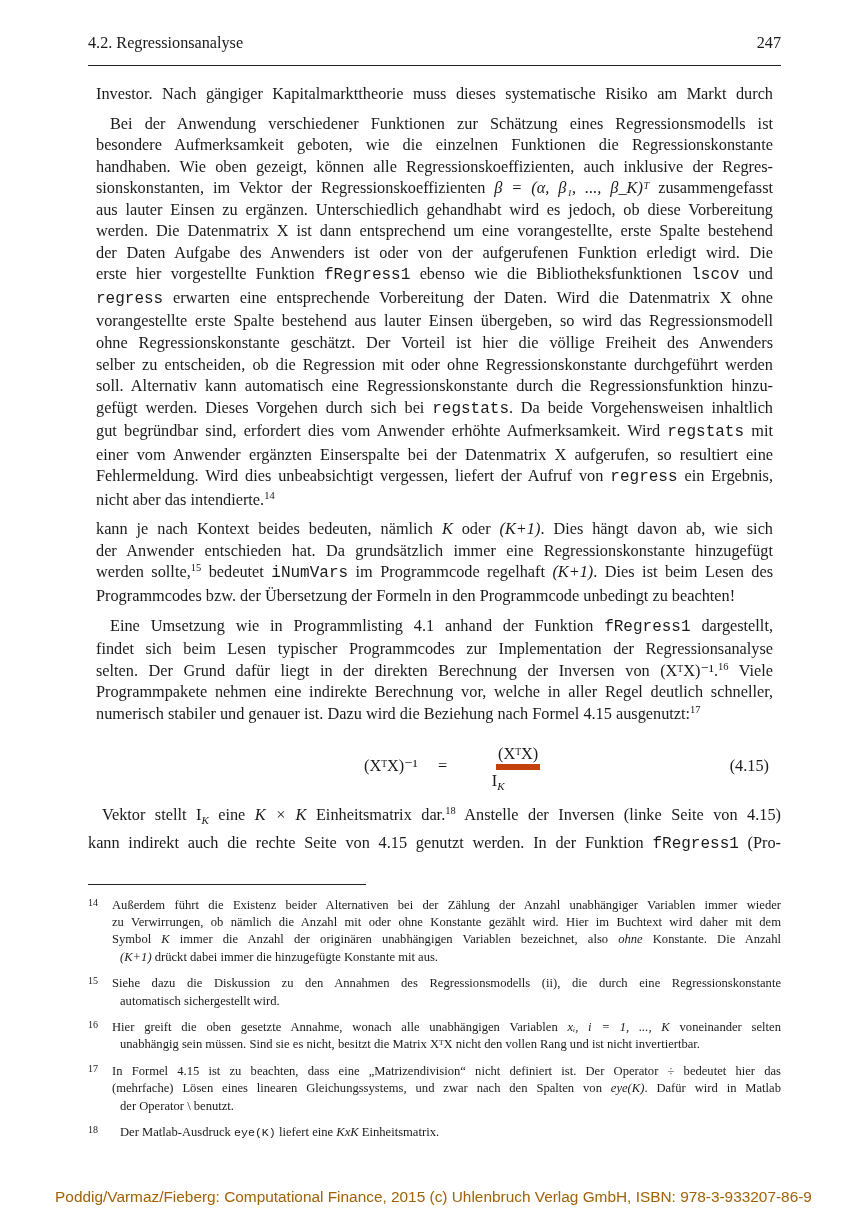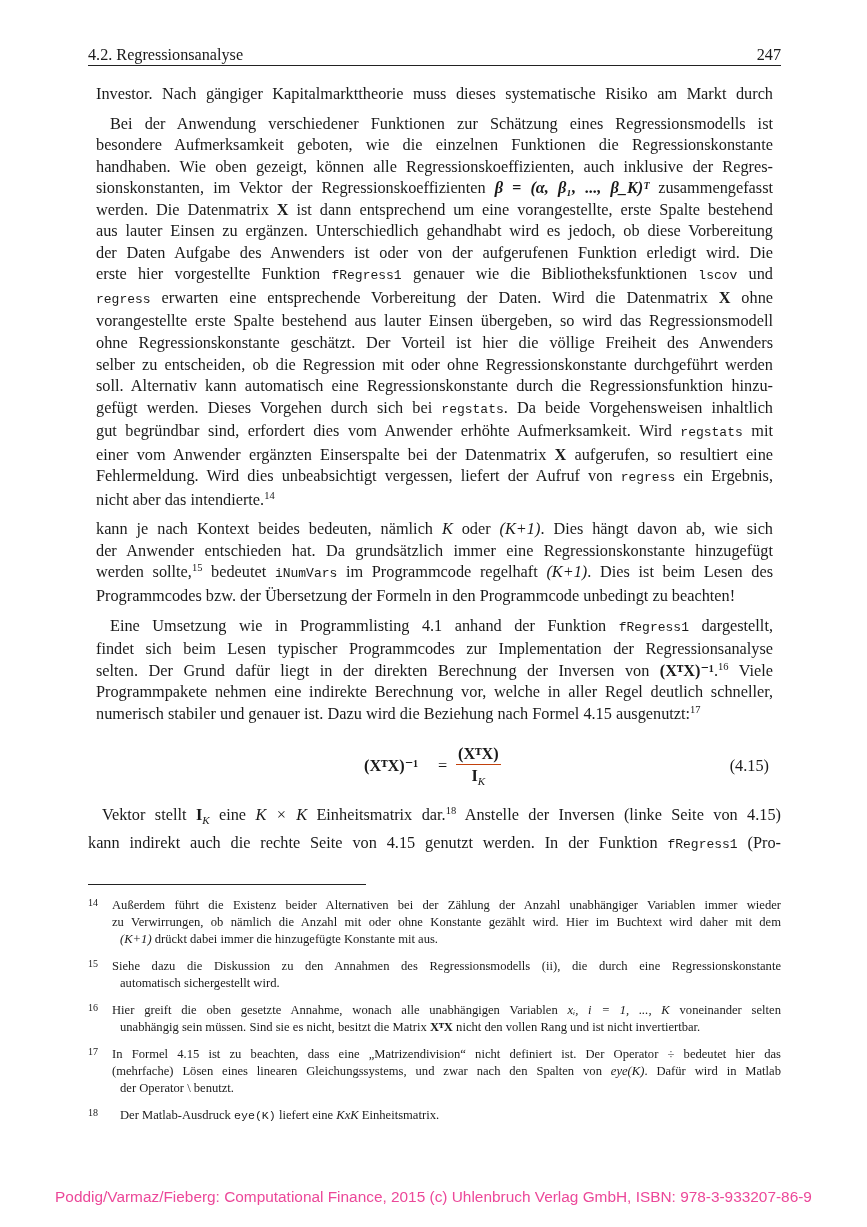--- a/index.html
+++ b/index.html
@@ -1,55 +1,55 @@
 <!DOCTYPE html>
 <html><head>
 <meta charset="utf-8">
 <style>
   html, body { margin: 0; padding: 0; background: #ffffff; }
   body { width: 867px; height: 1227px; position: relative; overflow: hidden;
          font-family: "Liberation Serif", "DejaVu Serif", serif; color: #1a1a1a; }
   .page { position: absolute; left: 88px; top: 0; width: 693px; }
-  .running-head { position: absolute; top: 44px; left: 0; width: 693px; height: 22px;
+  .running-head { position: absolute; top: 32px; left: 0; width: 693px; height: 22px;
                   font-size: 16.2px; line-height: 22px; }
   .running-head .sec { position: absolute; left: 0; }
   .running-head .pg { position: absolute; right: 0; }
   .head-rule { position: absolute; top: 65px; left: 0; width: 693px; height: 1px; background: #222; }
 
   .body-text { position: absolute; top: 75px; left: 0; width: 693px;
                font-size: 16.3px; line-height: 21.55px; text-align: justify; }
   .body-text p { margin: 8px; text-indent: 0; }
   .ln { display: block; text-align: justify; text-align-last: justify; white-space: nowrap; overflow: visible; }
   .ln.last { text-align-last: left; }
-  code, .mono { font-family: "Liberation Mono", "DejaVu Sans Mono", monospace; font-size: 13px; }
+  code, .mono { font-family: "Liberation Mono", "DejaVu Sans Mono", monospace; font-size: 16px; }
   sup { font-size: 10.5px; line-height: 0; vertical-align: 6px; }
-  .b { font-weight: bold; }
+  .b { font-weight: normal; }
   .i { font-style: italic; }
 
   .equation { position: absolute; top: 743px; left: 0; width: 693px; height: 52px; font-size: 16.3px; }
   .eq-lhs { position: absolute; left: 276px; top: 13px; }
   .eq-frac { position: absolute; left: 368px; top: 0; text-align: center; }
-  .eq-frac .num { display: block; padding: 0 2px; border-bottom: 1px solid #c2410c; line-height: 21px; }
+  .eq-frac .num { display: block; padding: 0 2px; border-bottom: 6px solid #c2410c; line-height: 21px; margin-left: 40px; }
   .eq-frac .den { display: block; line-height: 21px; }
   .eq-eq { position: absolute; left: 350px; top: 13px; }
   .eq-num { position: absolute; right: 12px; top: 13px; }
 
   .body-text2 { position: absolute; top: 804px; left: 0; width: 693px;
                 font-size: 16.3px; line-height: 21.55px; }
 
   .fn-rule { position: absolute; top: 884px; left: 0; width: 278px; height: 1px; background: #222; }
   .footnotes { position: absolute; top: 897px; left: 0; width: 693px; font-size: 12.6px; line-height: 17.2px; }
   .fn { position: relative; padding-left: 24px; margin-bottom: 9.5px; }
   .fn .fn-num { position: absolute; left: 0; top: -3px; font-size: 10px; }
   .fn .fl { display: block; text-align: justify; text-align-last: justify; white-space: nowrap; }
   .fn .fl.last { text-align-last: left; margin-left: 8px; }
   .fn code { font-size: 11.6px; }
 
   .watermark { position: absolute; top: 1188px; left: 0; width: 867px; text-align: center;
-               font-family: "Liberation Sans", "DejaVu Sans", sans-serif; font-size: 15.4px; color: #ec4899; }
+               font-family: "Liberation Sans", "DejaVu Sans", sans-serif; font-size: 15.4px; color: #a16207; }
 </style>
 </head>
 <body>
 
 <div class="page">
 
   <div class="running-head">
     <span class="sec">4.2.  Regressionsanalyse</span>
     <span class="pg">247</span>
   </div>
@@ -58,24 +58,24 @@
   <div class="body-text">
     <p>
       <span class="ln">Investor. Nach gängiger Kapitalmarkttheorie muss dieses systematische Risiko am Markt durch</span>
     </p>
 
     <p>
       <span class="ln" style="padding-left:14px">Bei der Anwendung verschiedener Funktionen zur Schätzung eines Regressionsmodells ist</span>
       <span class="ln">besondere Aufmerksamkeit geboten, wie die einzelnen Funktionen die Regressionskonstante</span>
       <span class="ln">handhaben. Wie oben gezeigt, können alle Regressionskoeffizienten, auch inklusive der Regres-</span>
       <span class="ln"><span>sionskonstanten, im Vektor der Regressionskoeffizienten </span><span class="b i"><span>β = (α, β₁, ..., β_K)ᵀ</span></span><span> zusammengefasst</span></span>
+      <span class="ln">aus lauter Einsen zu ergänzen. Unterschiedlich gehandhabt wird es jedoch, ob diese Vorbereitung</span>
       <span class="ln"><span>werden. Die Datenmatrix </span><span class="b">X</span><span> ist dann entsprechend um eine vorangestellte, erste Spalte bestehend</span></span>
-      <span class="ln">aus lauter Einsen zu ergänzen. Unterschiedlich gehandhabt wird es jedoch, ob diese Vorbereitung</span>
       <span class="ln">der Daten Aufgabe des Anwenders ist oder von der aufgerufenen Funktion erledigt wird. Die</span>
-      <span class="ln"><span>erste hier vorgestellte Funktion </span><code>fRegress1</code><span> genauer wie die Bibliotheksfunktionen </span><code>lscov</code><span> und</span></span>
+      <span class="ln"><span>erste hier vorgestellte Funktion </span><code>fRegress1</code><span> ebenso wie die Bibliotheksfunktionen </span><code>lscov</code><span> und</span></span>
       <span class="ln"><code>regress</code><span> erwarten eine entsprechende Vorbereitung der Daten. Wird die Datenmatrix </span><span class="b">X</span><span> ohne</span></span>
       <span class="ln">vorangestellte erste Spalte bestehend aus lauter Einsen übergeben, so wird das Regressionsmodell</span>
       <span class="ln">ohne Regressionskonstante geschätzt. Der Vorteil ist hier die völlige Freiheit des Anwenders</span>
       <span class="ln">selber zu entscheiden, ob die Regression mit oder ohne Regressionskonstante durchgeführt werden</span>
       <span class="ln">soll. Alternativ kann automatisch eine Regressionskonstante durch die Regressionsfunktion hinzu-</span>
       <span class="ln"><span>gefügt werden. Dieses Vorgehen durch sich bei </span><code>regstats</code><span>. Da beide Vorgehensweisen inhaltlich</span></span>
       <span class="ln"><span>gut begründbar sind, erfordert dies vom Anwender erhöhte Aufmerksamkeit. Wird </span><code>regstats</code><span> mit</span></span>
       <span class="ln"><span>einer vom Anwender ergänzten Einserspalte bei der Datenmatrix </span><span class="b">X</span><span> aufgerufen, so resultiert eine</span></span>
       <span class="ln"><span>Fehlermeldung. Wird dies unbeabsichtigt vergessen, liefert der Aufruf von </span><code>regress</code><span> ein Ergebnis,</span></span>
       <span class="ln last"><span>nicht aber das intendierte.</span><sup>14</sup></span>
@@ -112,20 +112,21 @@
     <span class="ln"><span>kann indirekt auch die rechte Seite von 4.15 genutzt werden. In der Funktion </span><code>fRegress1</code><span> (Pro-</span></span>
   </div>
 
   <div class="fn-rule"></div>
 
   <div class="footnotes">
     <div class="fn">
       <span class="fn-num">14</span>
       <span class="fl">Außerdem führt die Existenz beider Alternativen bei der Zählung der Anzahl unabhängiger Variablen immer wieder</span>
       <span class="fl">zu Verwirrungen, ob nämlich die Anzahl mit oder ohne Konstante gezählt wird. Hier im Buchtext wird daher mit dem</span>
+      <span class="fl"><span>Symbol </span><span class="i">K</span><span> immer die Anzahl der originären unabhängigen Variablen bezeichnet, also </span><span class="i">ohne</span><span> Konstante. Die Anzahl</span></span>
       <span class="fl last"><span class="i">(K+1)</span><span> drückt dabei immer die hinzugefügte Konstante mit aus.</span></span>
     </div>
 
     <div class="fn">
       <span class="fn-num">15</span>
       <span class="fl">Siehe dazu die Diskussion zu den Annahmen des Regressionsmodells (ii), die durch eine Regressionskonstante</span>
       <span class="fl last">automatisch sichergestellt wird.</span>
     </div>
 
     <div class="fn">

